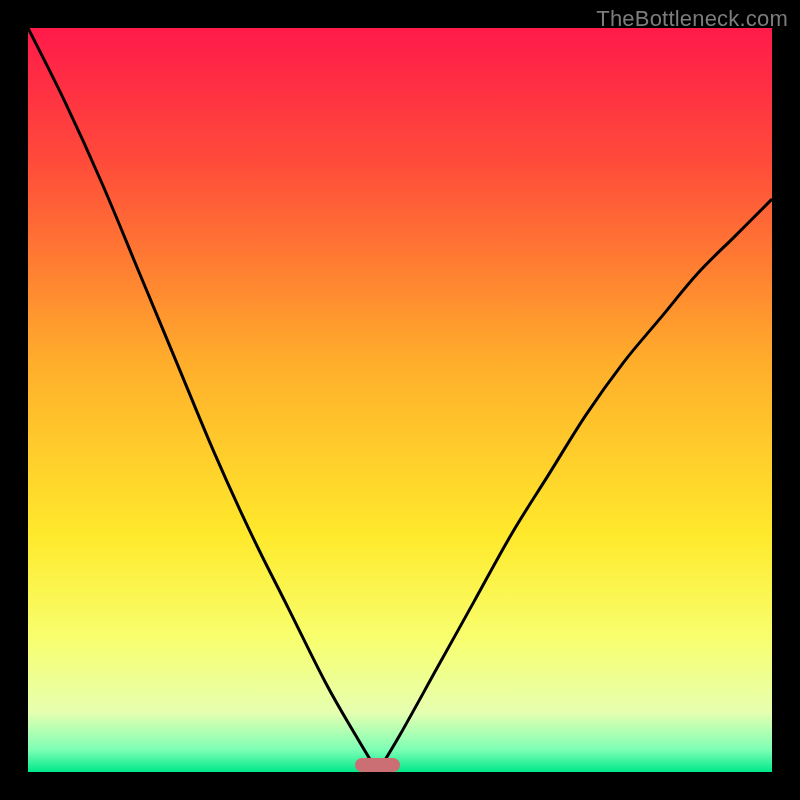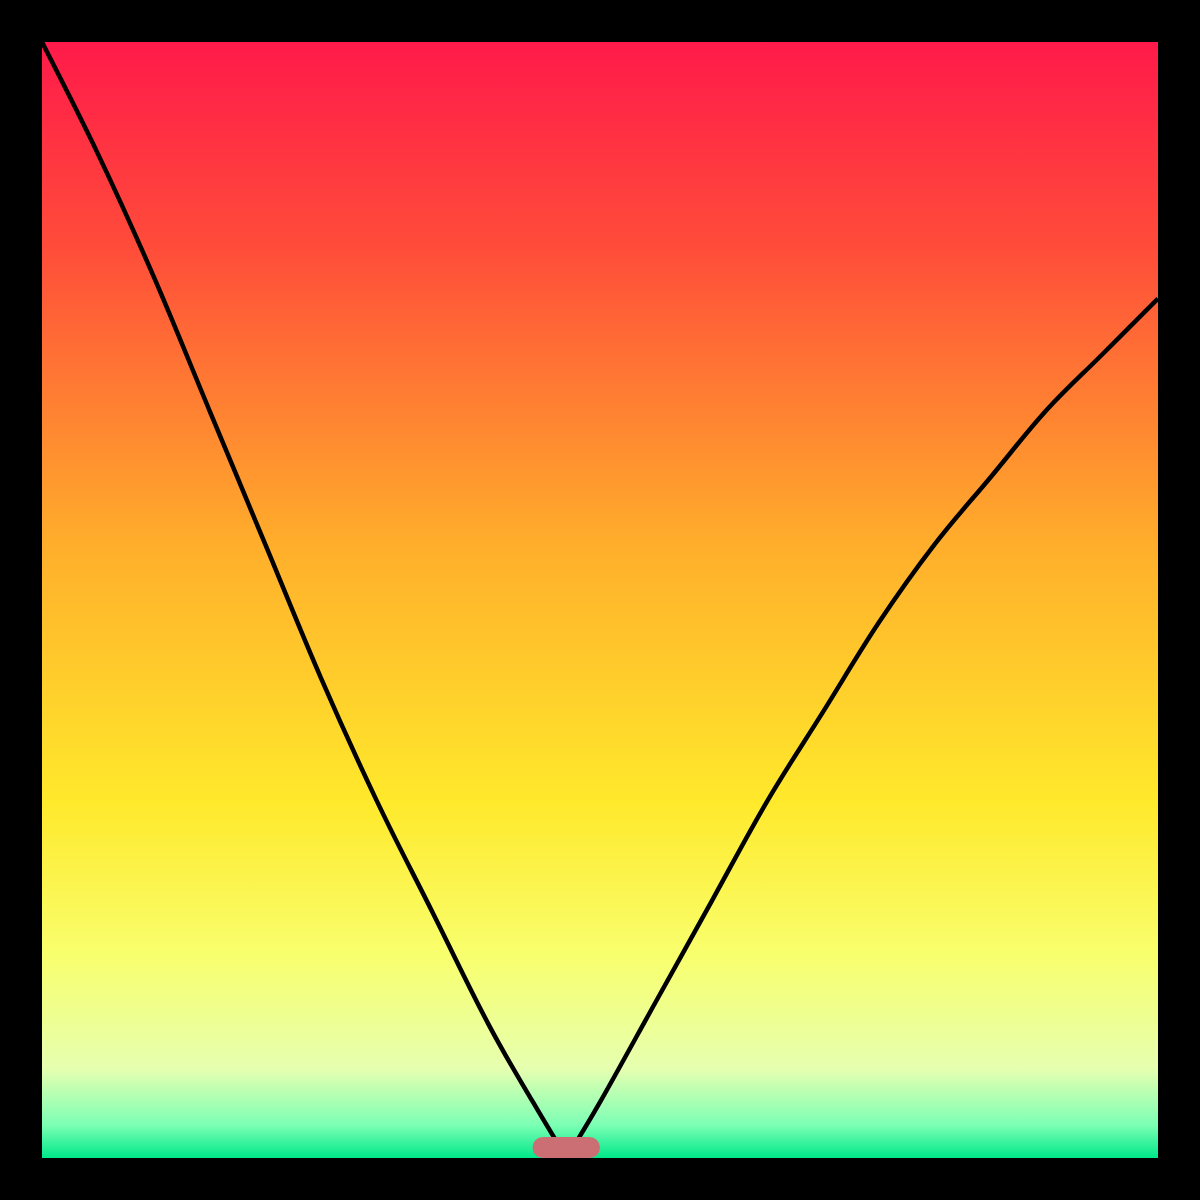--- a/index.html
+++ b/index.html
@@ -76,13 +76,14 @@
     </svg>
 
     <svg class="curves" width="744" height="744" viewBox="0 0 744 744" preserveAspectRatio="none">
       <path fill="none" stroke="#000" stroke-width="3" d="M 0 0 C 6.696000000000001 13.391999999999996, 23.808 46.27679999999998, 37.2 74.39999999999998 C 50.592000000000006 102.52319999999997, 61.00800000000001 125.4384, 74.4 156.24 C 87.792 187.04160000000002, 98.208 213.3792, 111.6 245.51999999999998 C 124.99199999999999 277.6608, 135.40800000000002 302.65919999999994, 148.8 334.79999999999995 C 162.192 366.94079999999997, 172.608 393.2784, 186 424.08 C 199.392 454.8816, 209.808 477.79679999999996, 223.2 505.91999999999996 C 236.59199999999998 534.0432, 247.00799999999998 553.536, 260.4 580.3199999999999 C 273.792 607.1039999999999, 285.54720000000003 631.9536, 297.6 654.72 C 309.6528 677.4864, 317.98560000000003 690.7296, 327.36 706.8 C 336.7344 722.8703999999999, 345.6624 737.304, 349.68 744"></path>
       <path fill="none" stroke="#000" stroke-width="3" d="M 349.68 744 C 353.6976 737.304, 361.2864 725.5487999999999, 372 706.8 C 382.7136 688.0512, 395.80800000000005 663.9456, 409.20000000000005 639.84 C 422.59200000000004 615.7344, 433.008 596.9856, 446.4 572.88 C 459.792 548.7744, 470.208 528.6863999999999, 483.6 505.91999999999996 C 496.992 483.1536, 507.40799999999996 467.82719999999995, 520.8 446.4 C 534.192 424.9728, 544.608 406.968, 558 386.88 C 571.392 366.792, 581.808 352.20959999999997, 595.2 334.79999999999995 C 608.5920000000001 317.39039999999994, 619.008 306.23040000000003, 632.4 290.16 C 645.7919999999999 274.0896, 656.2080000000001 260.2512, 669.6 245.51999999999998 C 682.992 230.78879999999998, 693.4079999999999 221.71200000000005, 706.8 208.32000000000005 C 720.192 194.92800000000005, 737.304 177.816, 744 171.12"></path>
     </svg>
 
     <div class="marker" style="left: 327.36px; width: 44.64px; height: 14px; bottom: 0px;"></div>
   </div>
 
+  <div class="watermark">TheBottleneck.com</div>
 </div>
 
 </body></html>

